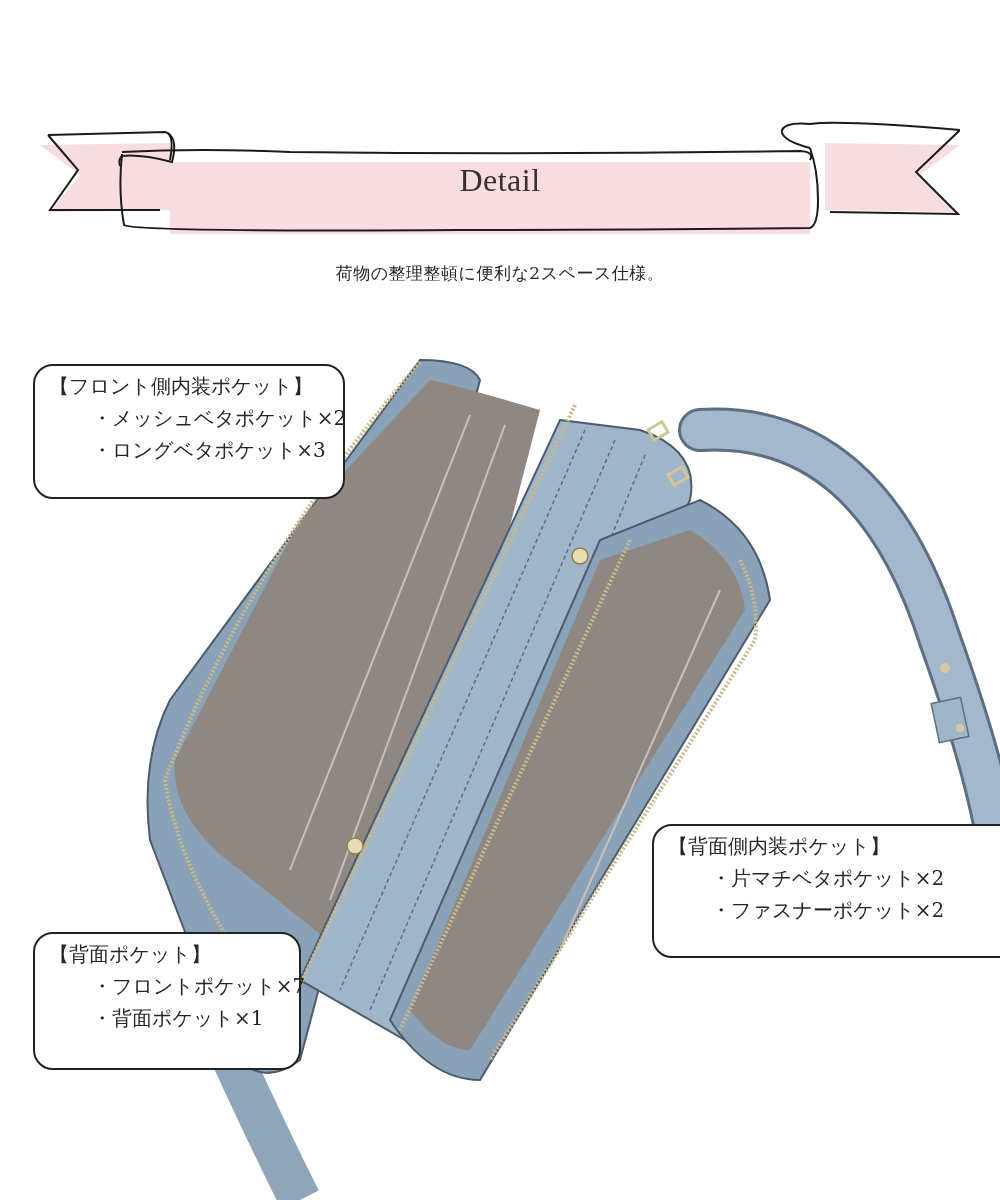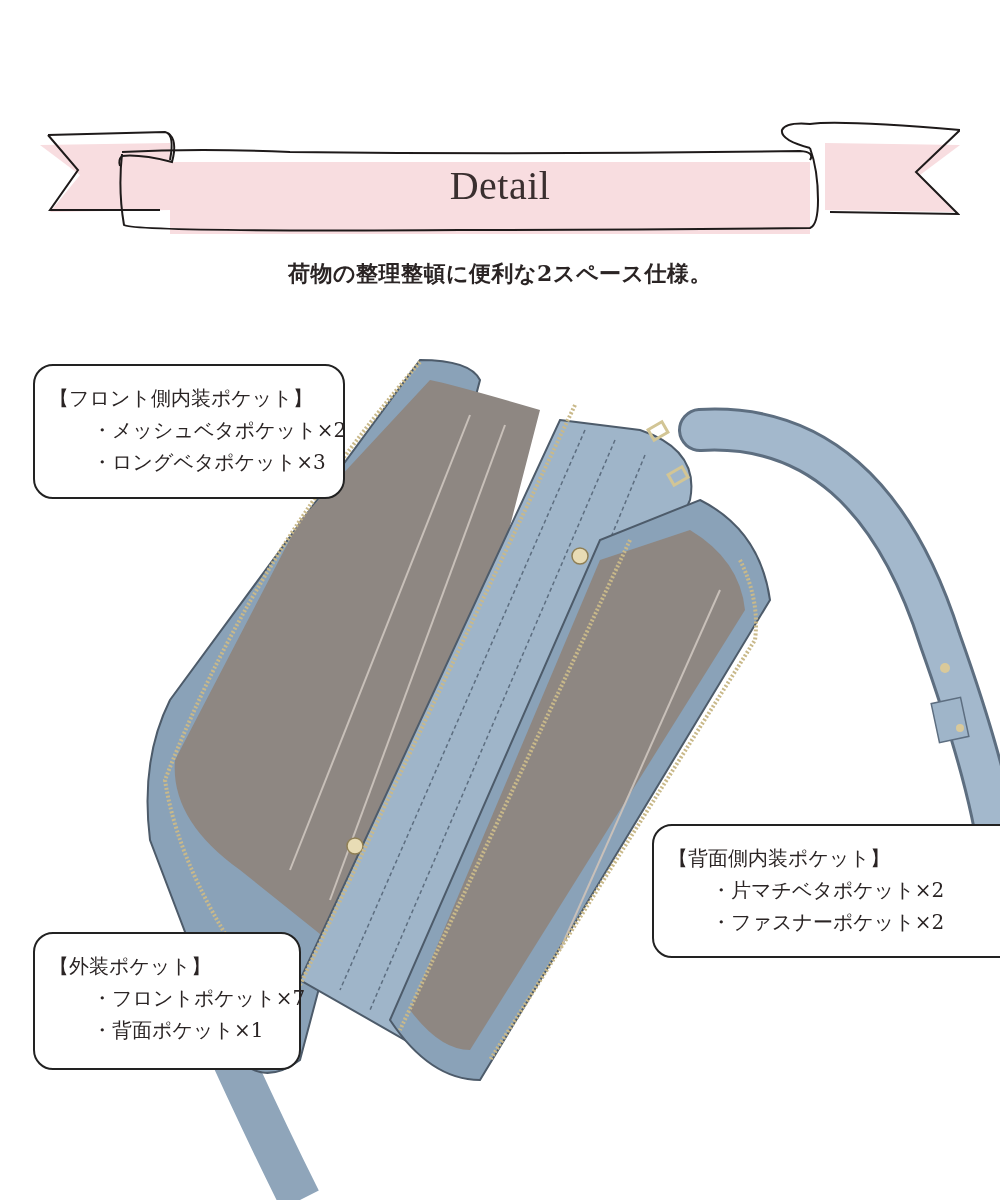--- a/index.html
+++ b/index.html
@@ -4,34 +4,34 @@
 <style>
   * { box-sizing: border-box; margin: 0; padding: 0; }
   html, body { width: 1000px; height: 1200px; background: #ffffff; overflow: hidden; }
   body { position: relative; font-family: "DejaVu Serif", "Liberation Serif", serif; color: #2a2424; }
 
   .banner { position: absolute; left: 40px; top: 110px; width: 920px; height: 130px; }
   .banner svg { position: absolute; left: 0; top: 0; }
   .banner-title {
     position: absolute; left: 0; right: 0; top: 52px; text-align: center;
     font-family: "Liberation Serif", "DejaVu Serif", serif;
-    font-size: 40px; letter-spacing: 0.5px; color: #3a2f2f;
+    font-size: 32px; letter-spacing: 0.5px; color: #3a2f2f;
   }
 
   .intro { position: absolute; left: 0; right: 0; top: 255px; text-align: center; }
   .intro-line {
     display: block; font-family: "DejaVu Serif", serif;
-    font-size: 22px; line-height: 36px; color: #2a2424; letter-spacing: 0.5px; font-weight: bold;
+    font-size: 17px; line-height: 36px; color: #2a2424; letter-spacing: 0.5px;
   }
 
   .photo { position: absolute; left: 0; top: 340px; width: 1000px; height: 860px; }
 
   .callout {
     position: absolute; background: #ffffff; border: 2px solid #222;
-    border-radius: 20px; padding: 16px 14px 10px 14px;
+    border-radius: 20px; padding: 4px 14px 10px 14px;
     font-family: "DejaVu Serif", serif; color: #2a2424;
   }
   .callout-title { display: block; font-size: 20px; line-height: 32px; white-space: nowrap; }
   .callout-item { display: block; font-size: 20px; line-height: 32px; white-space: nowrap; margin-left: 43px; }
 
   #callout-front { left: 33px; top: 364px; width: 312px; height: 135px; }
   #callout-back  { left: 652px; top: 824px; width: 385px; height: 134px; }
   #callout-outer { left: 33px; top: 932px; width: 268px; height: 138px; }
 </style>
 </head>
@@ -108,16 +108,16 @@
   <span class="callout-item">・ロングベタポケット×3</span>
 </div>
 
 <div class="callout" id="callout-back">
   <span class="callout-title">【背面側内装ポケット】</span>
   <span class="callout-item">・片マチベタポケット×2</span>
   <span class="callout-item">・ファスナーポケット×2</span>
 </div>
 
 <div class="callout" id="callout-outer">
-  <span class="callout-title">【外装ポケット】</span>
+  <span class="callout-title">【背面ポケット】</span>
   <span class="callout-item">・フロントポケット×7</span>
   <span class="callout-item">・背面ポケット×1</span>
 </div>
 
 </body></html>

